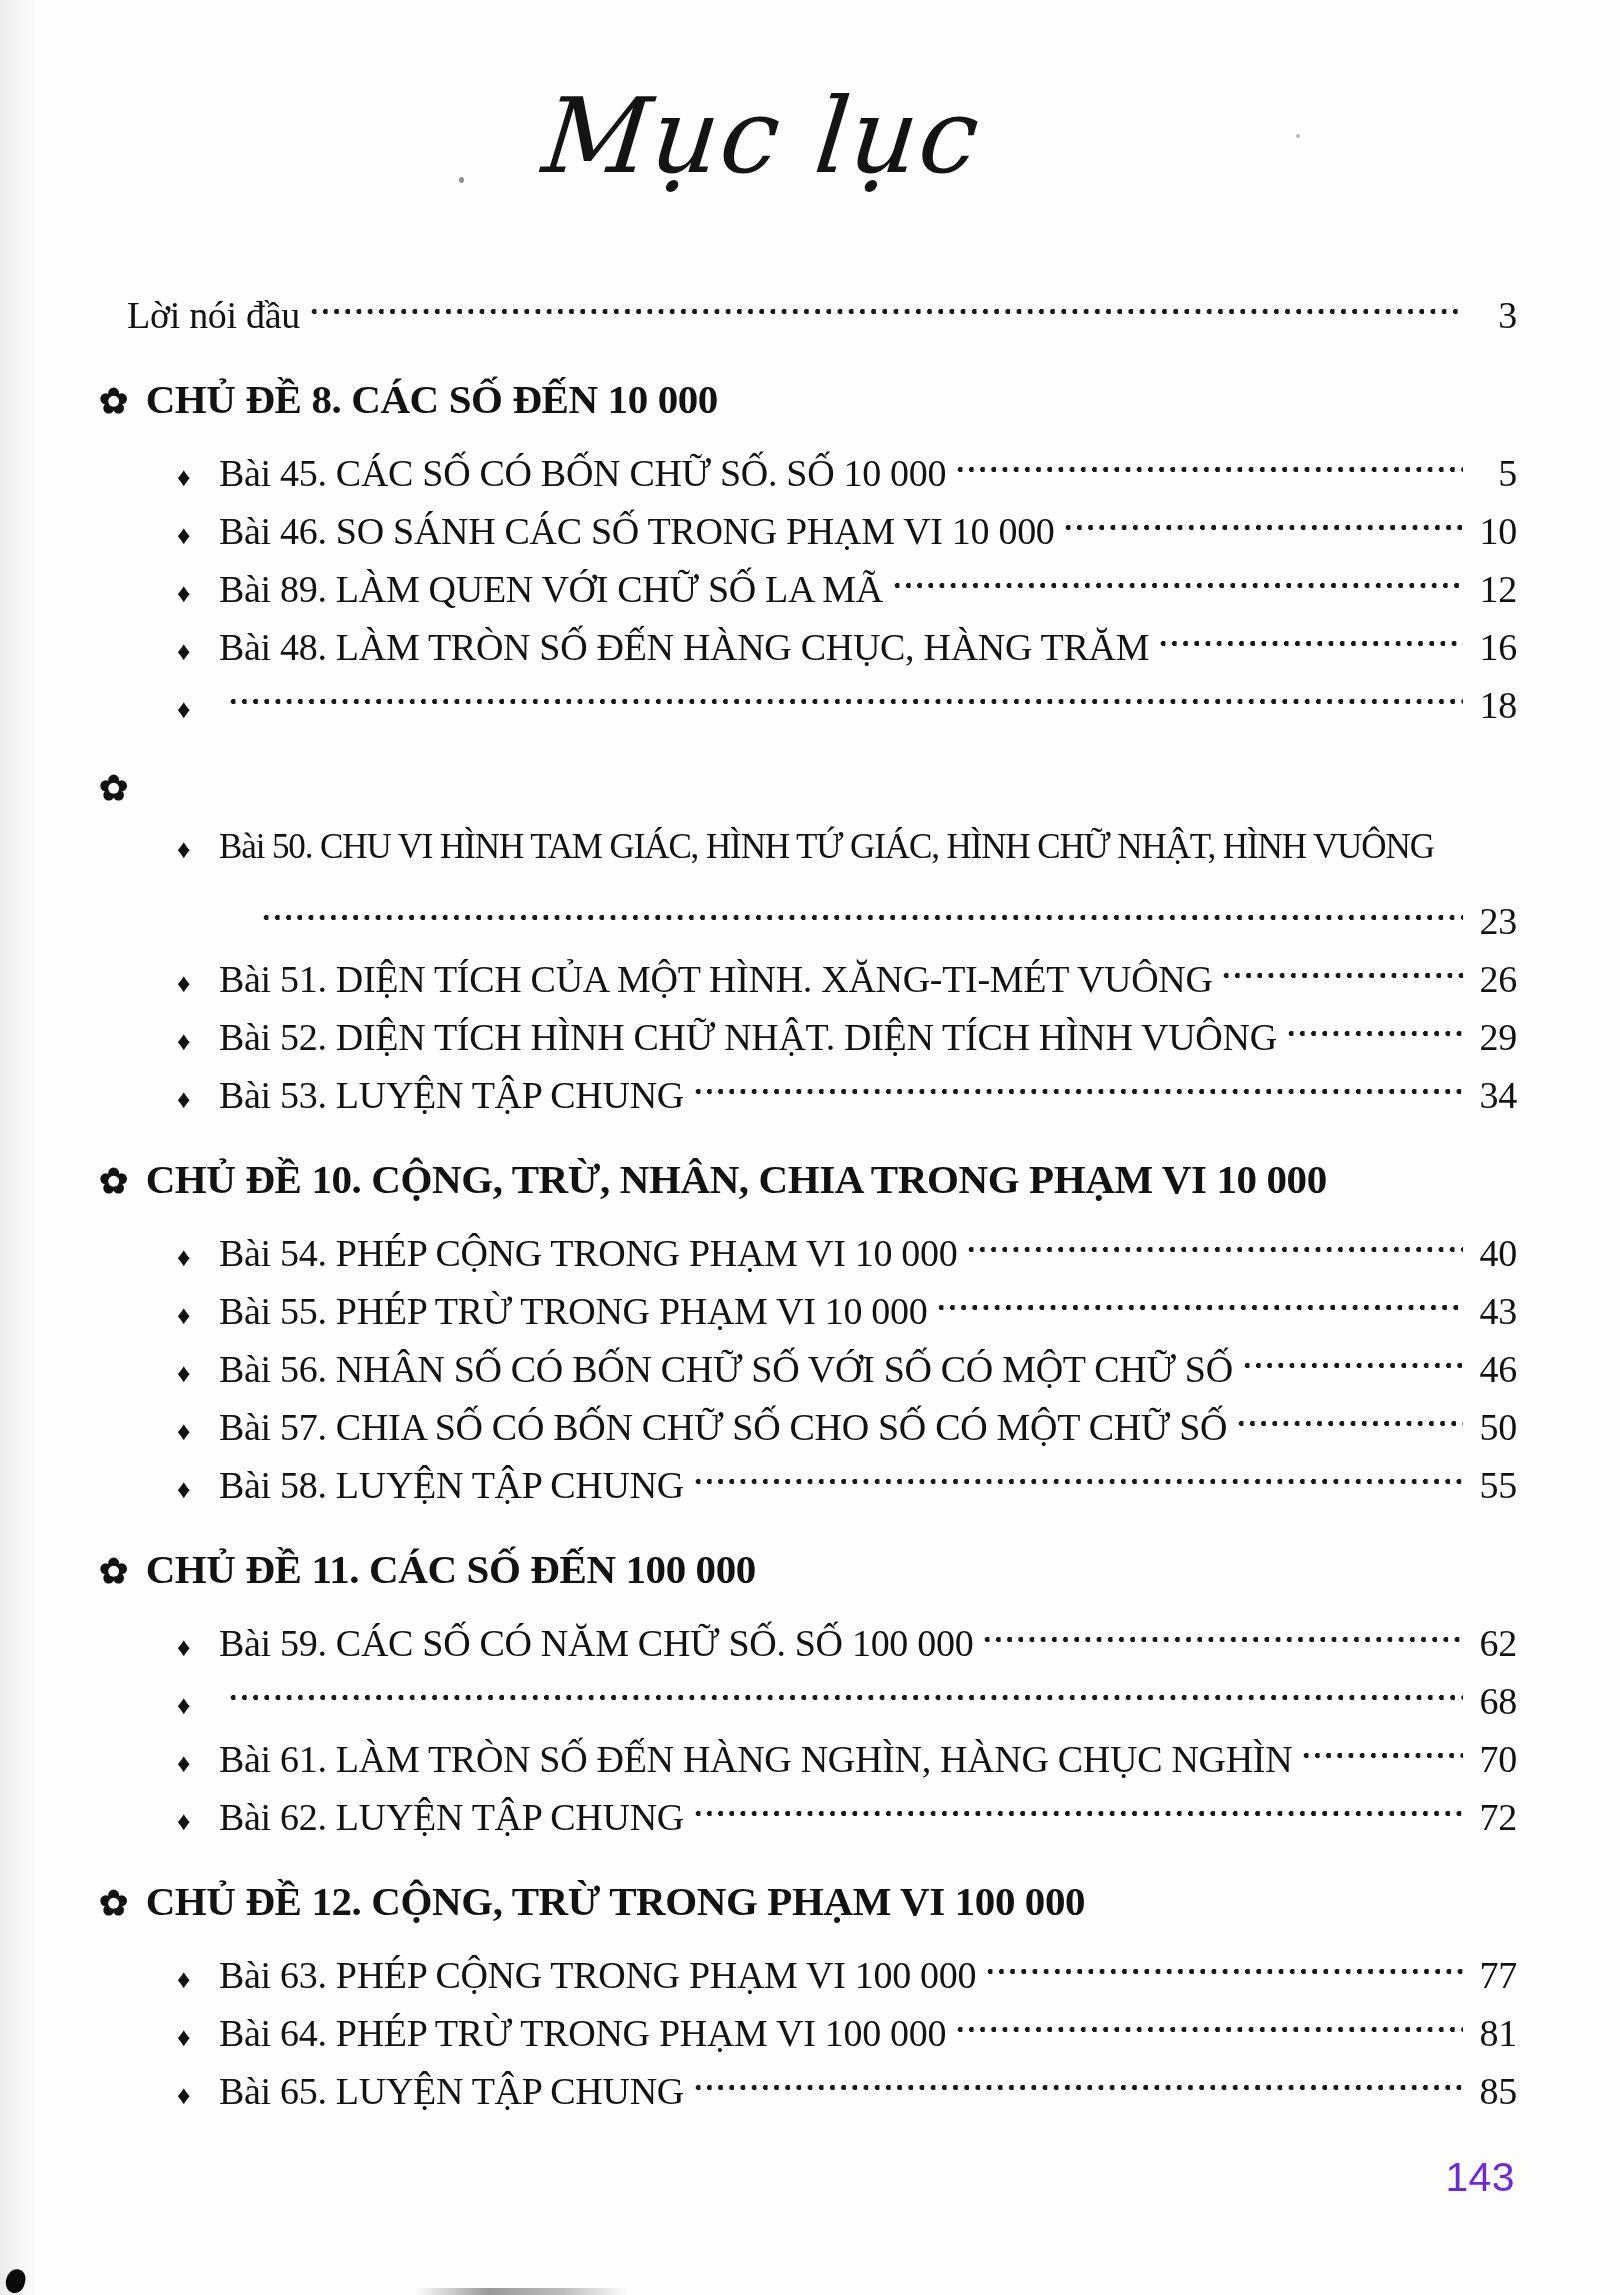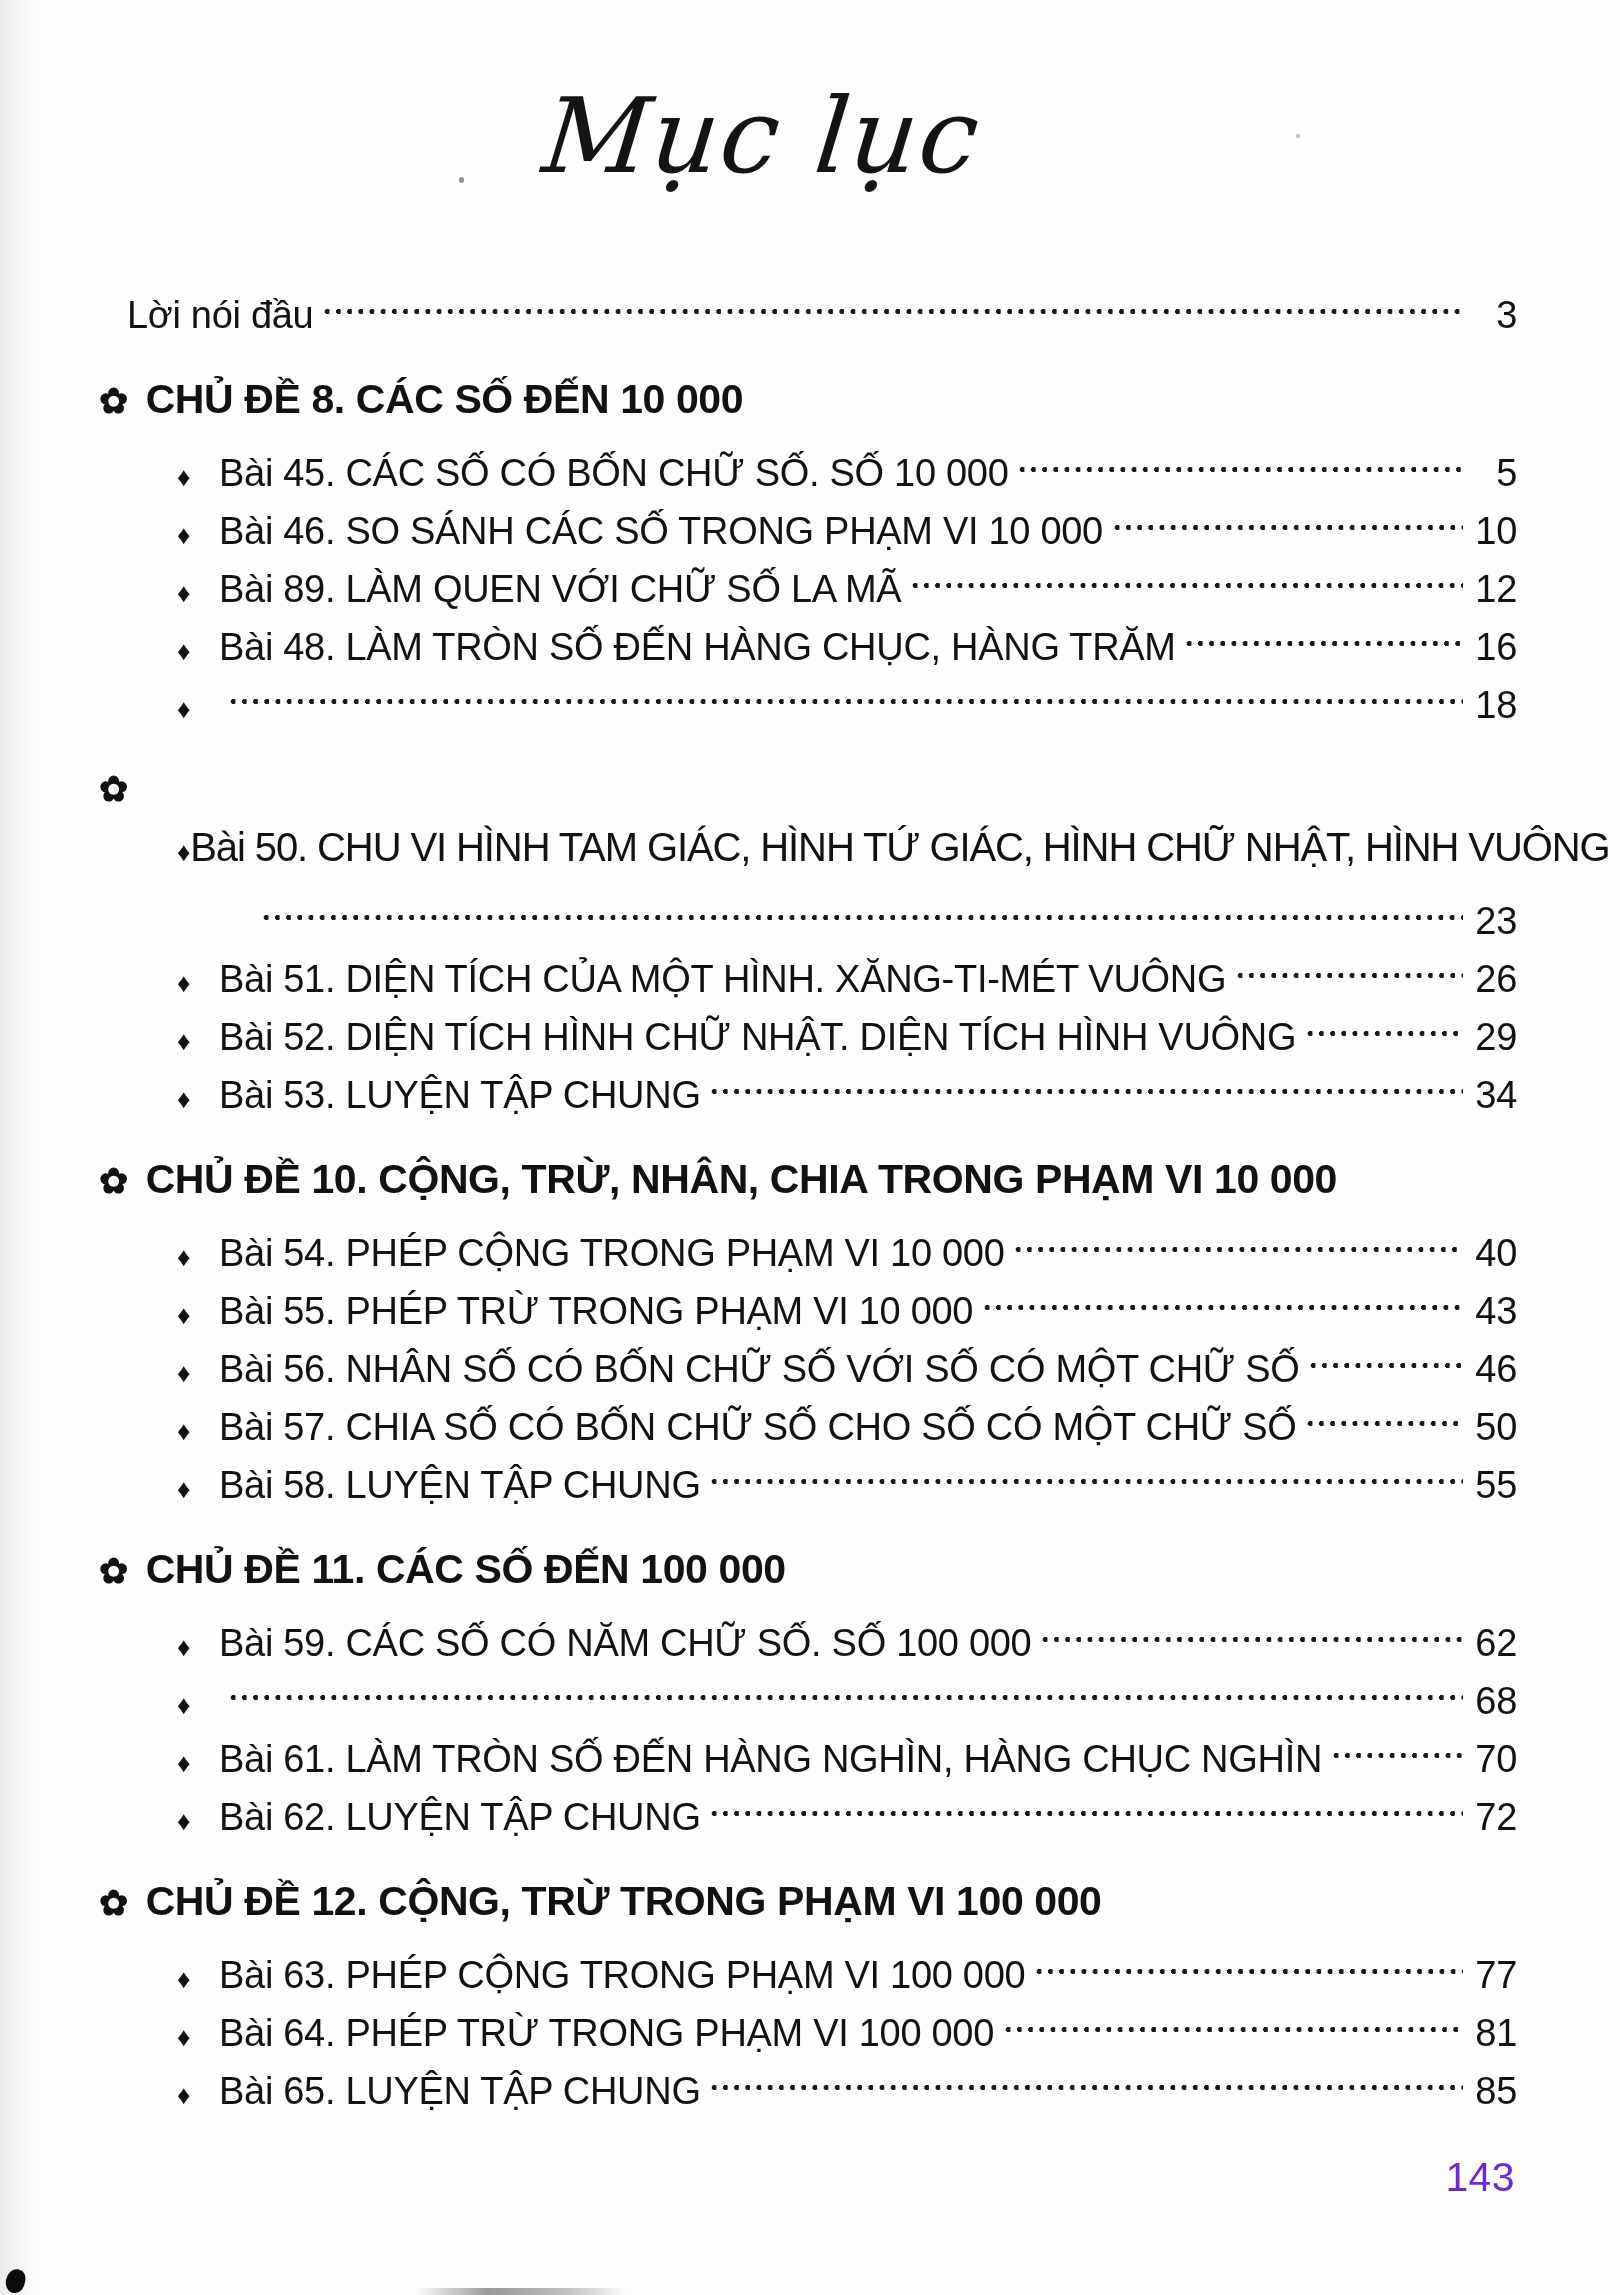--- a/index.html
+++ b/index.html
@@ -40,20 +40,21 @@
     padding: 0 104px 0 177px;
   }
   .row {
     display: flex;
     align-items: baseline;
     height: 58px;
     line-height: 58px;
     font-size: 38px;
     letter-spacing: -0.3px;
     white-space: nowrap;
+    font-family: Liberation Serif, serif;
   }
   .row.preface {
     margin-top: 44px;
     margin-left: -50px;
   }
   .row.heading-row {
     margin-top: 42px;
     margin-left: -78px;
     font-weight: bold;
     font-size: 41px;
@@ -63,21 +64,21 @@
     font-size: 35px;
     margin-right: 17.7px;
     line-height: 58px;
   }
   .bullet {
     width: 42px;
     font-size: 26.5px;
     line-height: 58px;
   }
   .entry-text { line-height: 58px; }
-  .wrap-text { font-size: 40px; letter-spacing: -1.1px; text-align: right; }
+  .wrap-text { font-size: 35px; letter-spacing: -1.1px; text-align: right; }
   .leader {
     flex: 1;
     height: 58px;
     margin: 0 5.3px 0 8.8px;
     background-image: radial-gradient(circle 2.6px at 5.3px 50%, #181818 98%, transparent);
     background-size: 11.2px 10.6px;
     background-repeat: repeat-x;
     background-position: left bottom 11.5px;
   }
   .dots-row .leader { margin-left: 0; }

